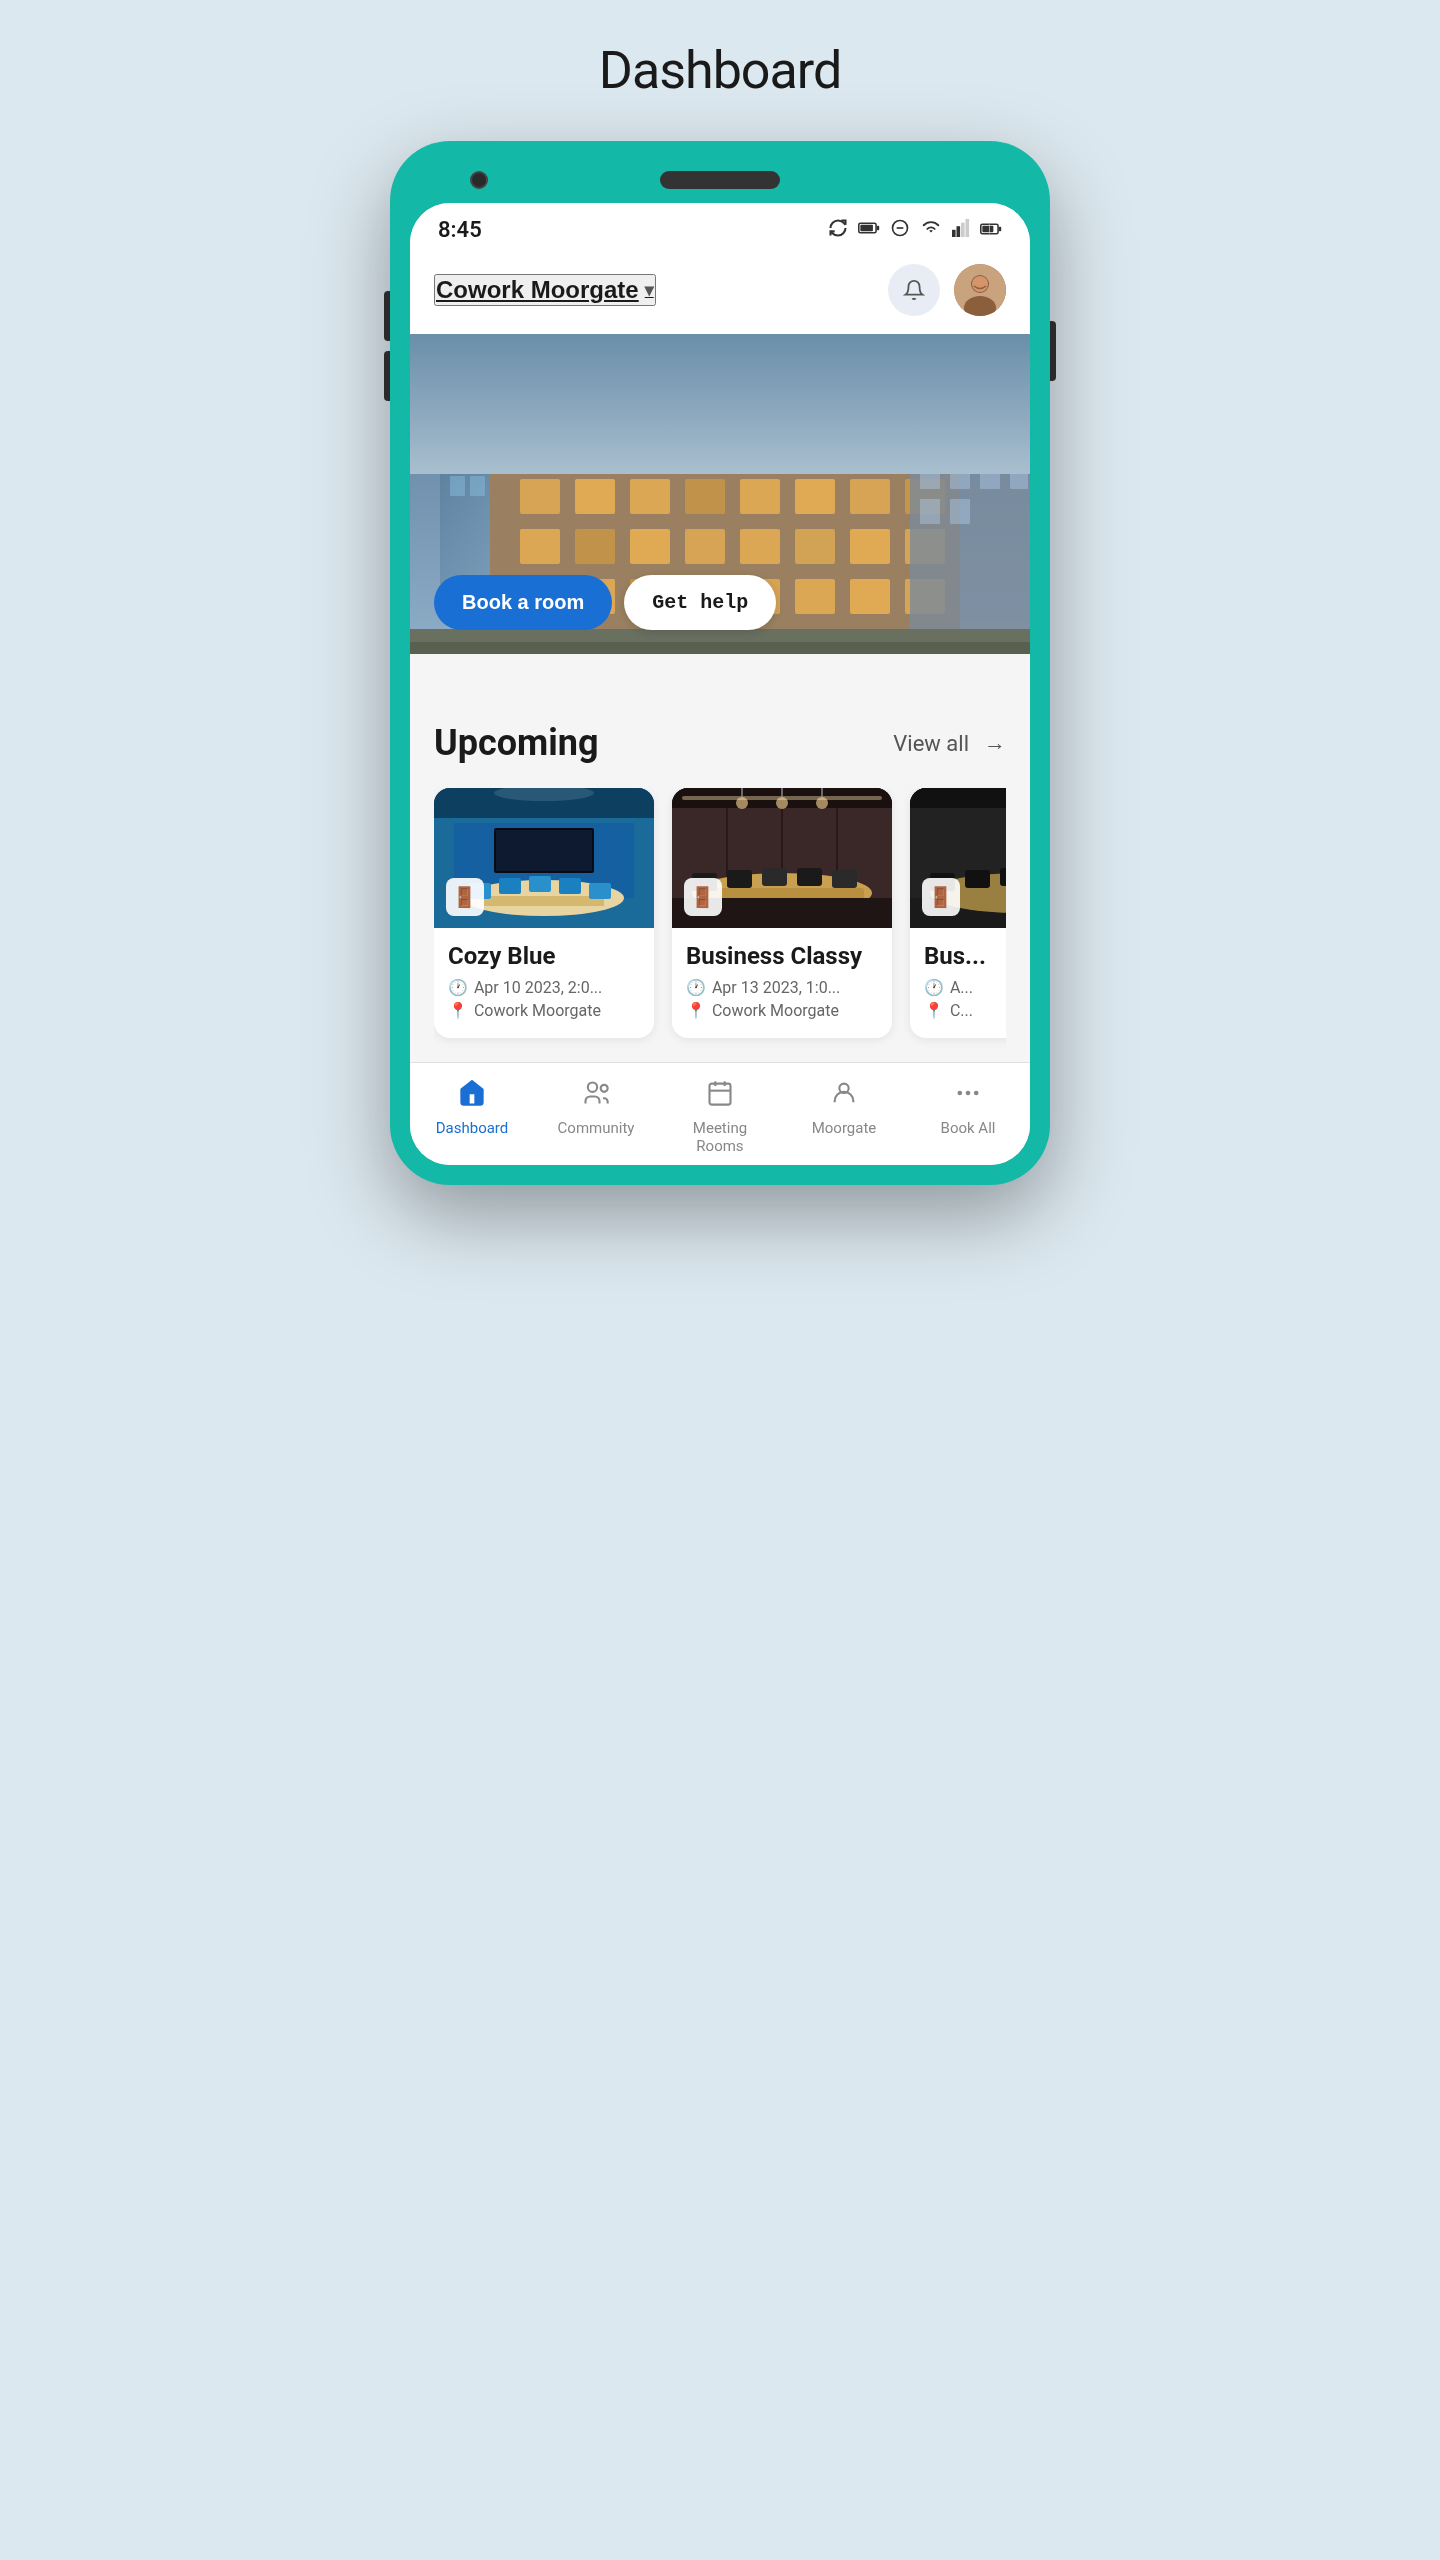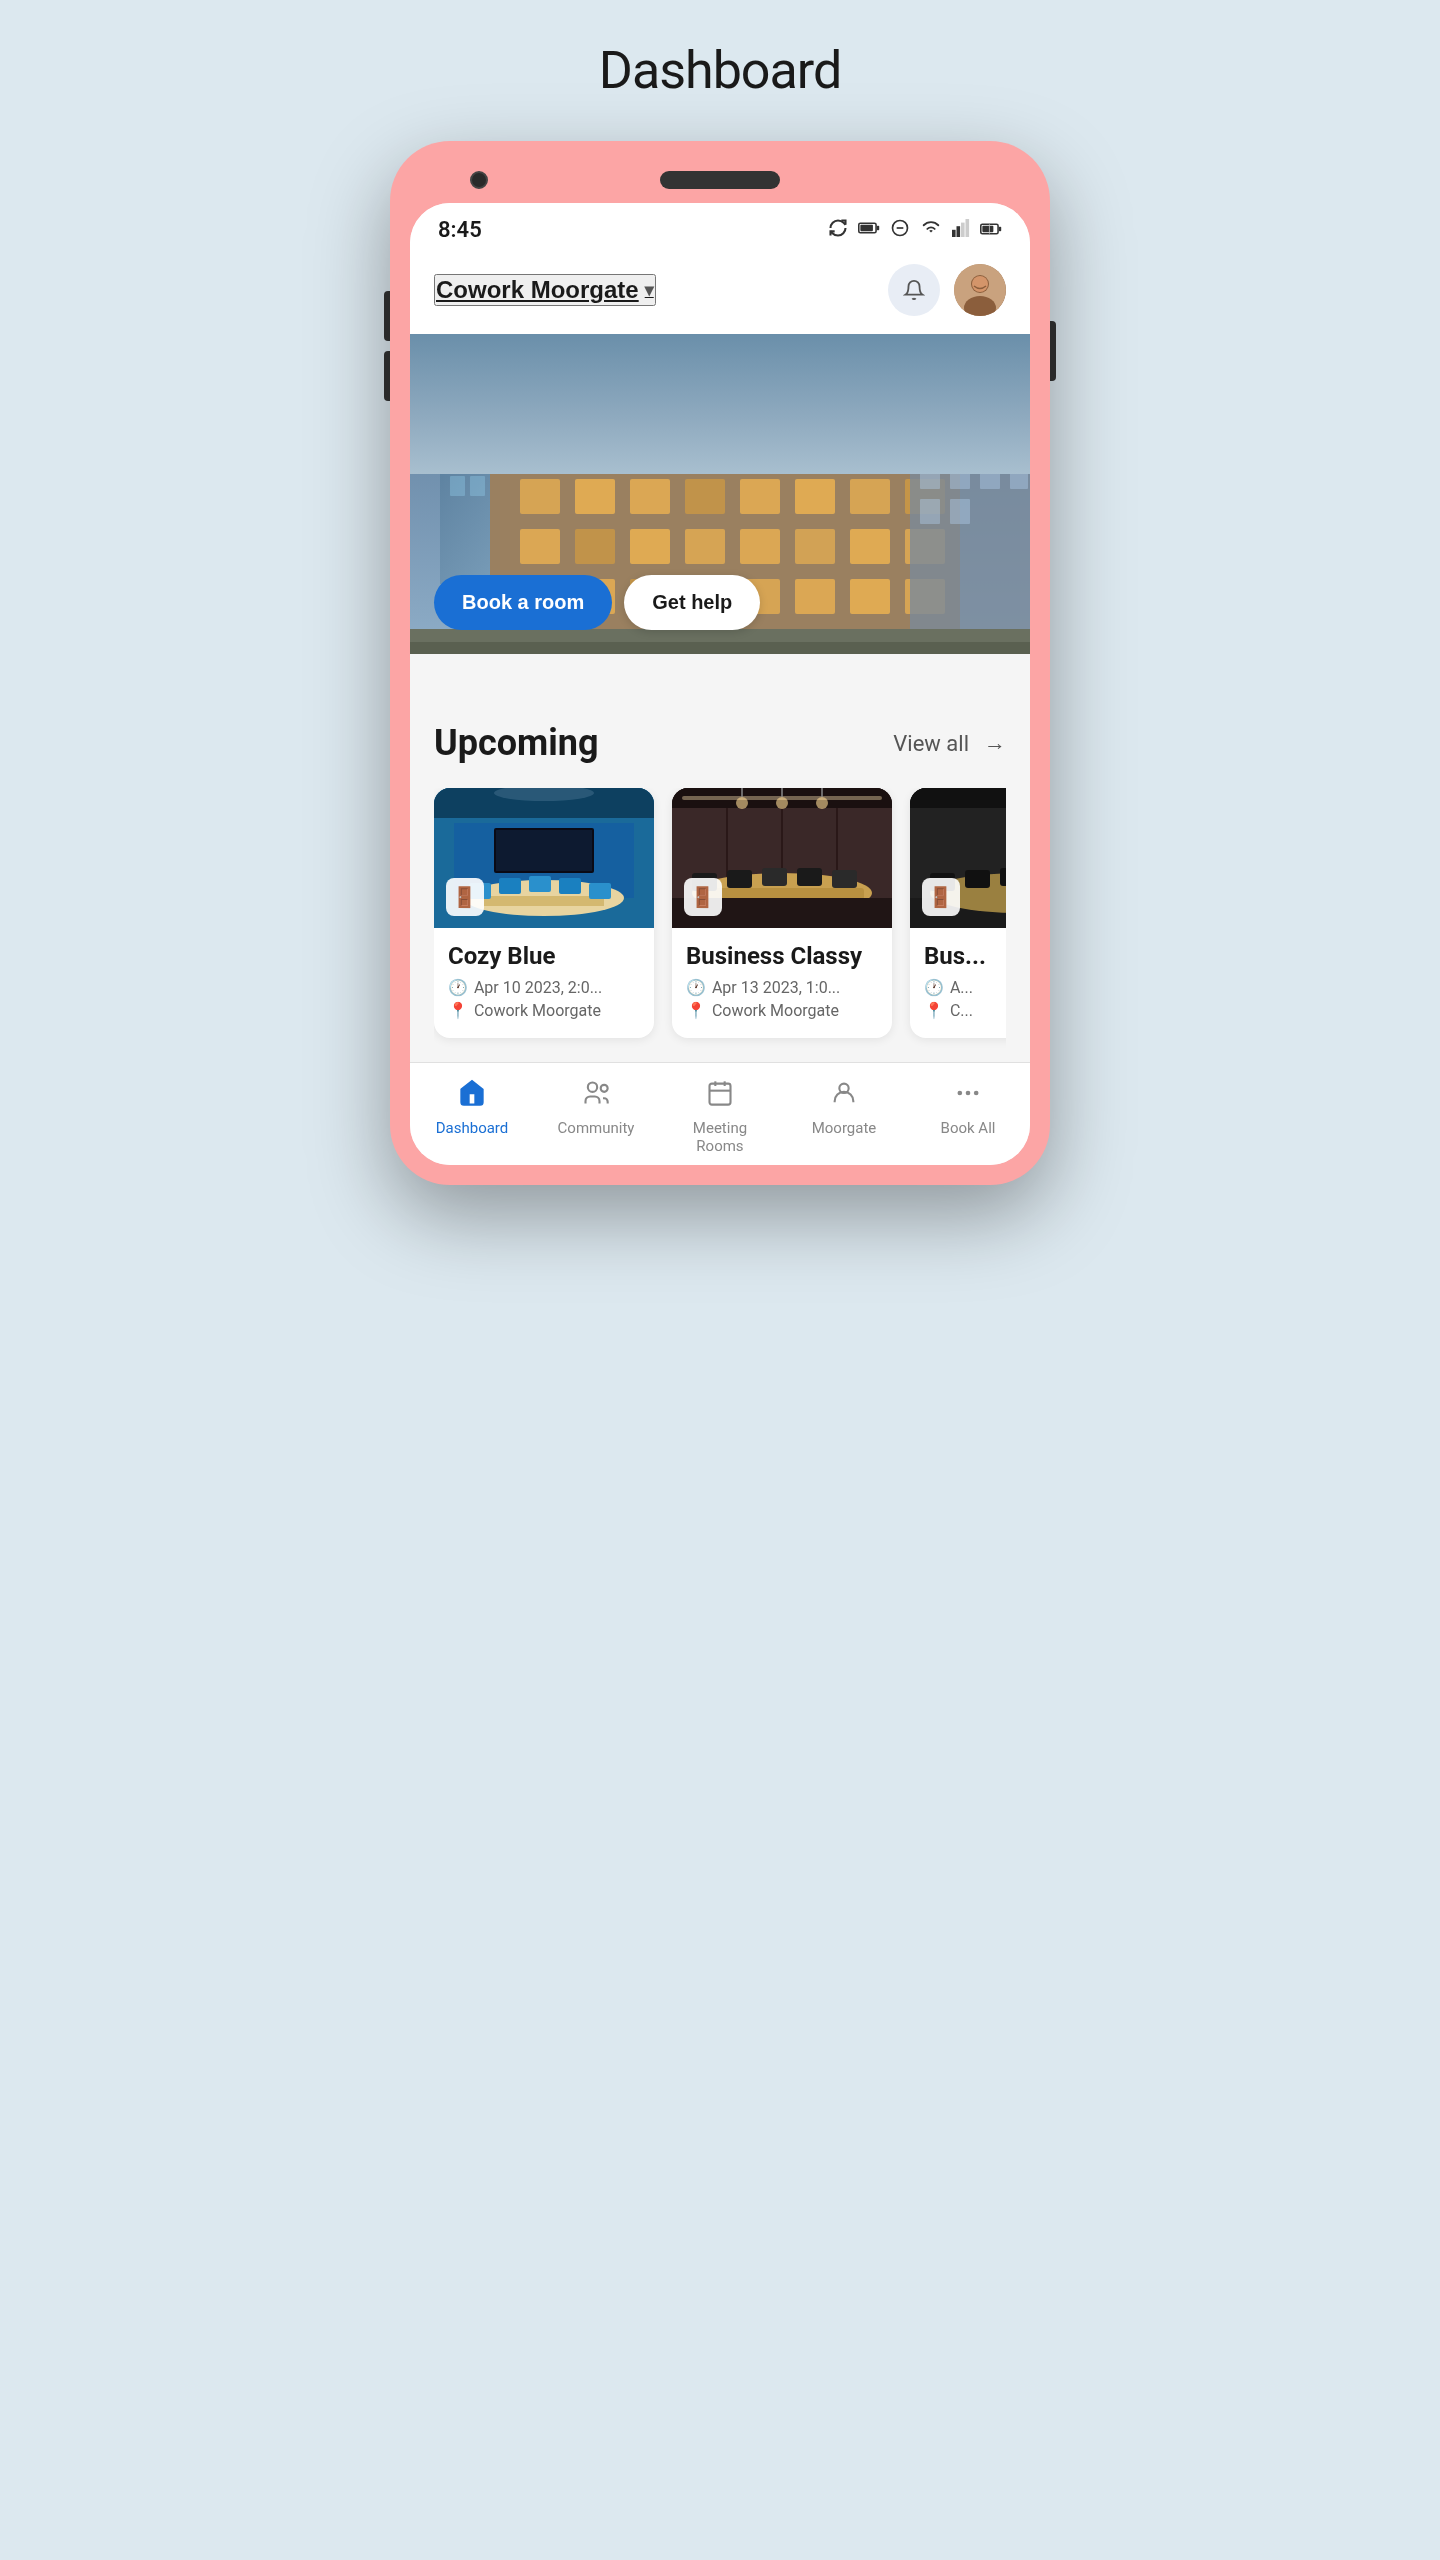--- a/index.html
+++ b/index.html
@@ -14,21 +14,21 @@
     }
     .page-title {
       font-size: 52px;
       font-weight: 400;
       color: #1a1a1a;
       margin-bottom: 40px;
       letter-spacing: -1px;
     }
     .phone-wrapper {
       width: 660px;
-      background: #fca5a5;
+      background: #14b8a6;
       border-radius: 60px;
       padding: 20px;
       box-shadow: 0 30px 80px rgba(0,0,0,0.35);
       position: relative;
     }
     .phone-top-bar {
       display: flex;
       justify-content: center;
       align-items: center;
       padding: 10px 0 14px;
@@ -171,20 +171,21 @@
     .btn-help {
       background: white;
       color: #1a1a1a;
       border: none;
       padding: 16px 28px;
       border-radius: 30px;
       font-size: 20px;
       font-weight: 600;
       cursor: pointer;
       box-shadow: 0 2px 8px rgba(0,0,0,0.15);
+      font-family: Liberation Mono, monospace;
     }
     
     .main-content {
       background: #f5f5f5;
       padding: 28px 24px 0;
       margin-top: 40px;
     }
     .section-header {
       display: flex;
       justify-content: space-between;

